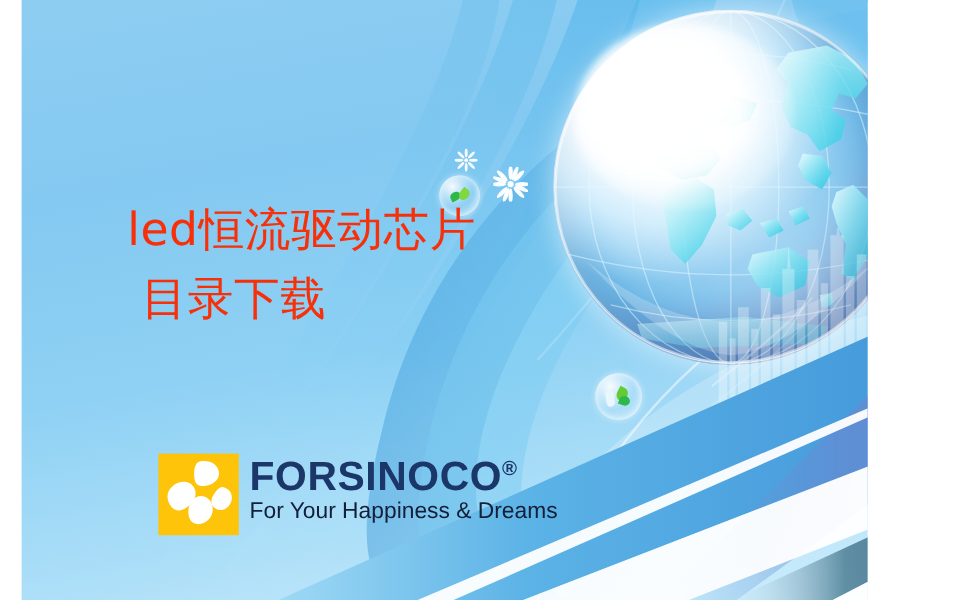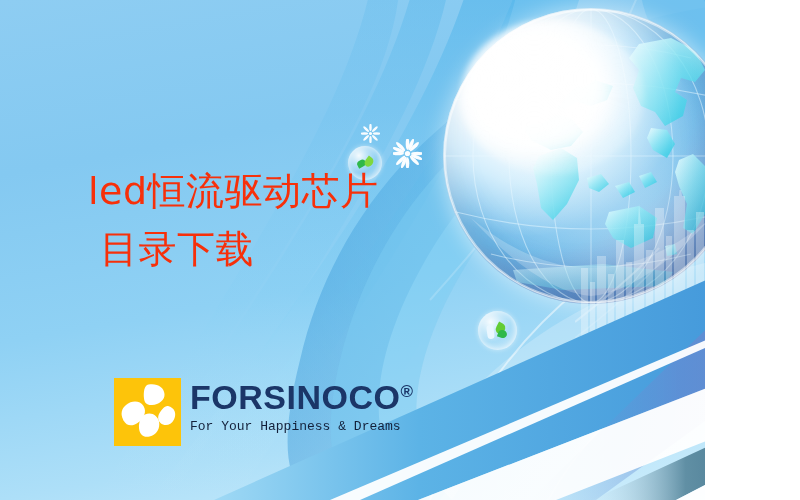--- a/index.html
+++ b/index.html
@@ -4,20 +4,21 @@
 <title>FORSINOCO LED Banner</title>
 <style>
   html,body{margin:0;padding:0;background:#fff;}
   body{font-family:"Liberation Sans","DejaVu Sans",sans-serif;}
 
   #banner{
     position:relative;
     width:705px;height:500px;
     overflow:hidden;
     background:linear-gradient(170deg,#8ecdf2 0%, #84c9f1 28%, #8fd1f4 55%, #addff8 80%, #cfeefc 100%);
+    margin-left:18px;
   }
 
   .swirl-svg{position:absolute;left:0;top:0;width:800px;height:500px;}
 
   
   #globe-wrap{
     position:absolute;left:443px;top:8px;width:296px;height:296px;
   }
   #globe-outer{
     position:absolute;inset:0;border-radius:50%;
@@ -74,22 +75,22 @@
   }
   #logo-mark svg{position:absolute;left:0;top:0;}
   #logo-text{margin-left:9px;padding-top:2px;}
   #brand-name{
     color:#1b3668;font-weight:bold;font-size:34px;line-height:34px;
     letter-spacing:.5px;font-family:"Liberation Sans","DejaVu Sans",sans-serif;
     white-space:nowrap;
   }
   #brand-name .reg{font-size:17px;vertical-align:super;line-height:1;}
   #brand-tagline{
-    color:#13203a;font-size:13px;line-height:20px;margin-top:3px;
-    font-family:Liberation Mono, monospace;white-space:nowrap;
+    color:#13203a;font-size:19px;line-height:20px;margin-top:3px;
+    font-family:Liberation Sans, sans-serif;white-space:nowrap;
   }
 </style>
 </head>
 <body>
 
 <div id="banner">
 
   <svg class="swirl-svg" viewBox="0 0 800 500" preserveAspectRatio="none">
     <defs>
       <linearGradient id="rbA" x1="0" y1="0" x2="0" y2="1">

